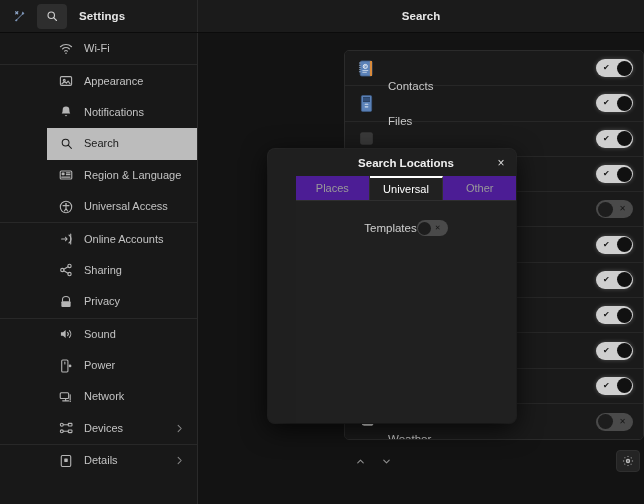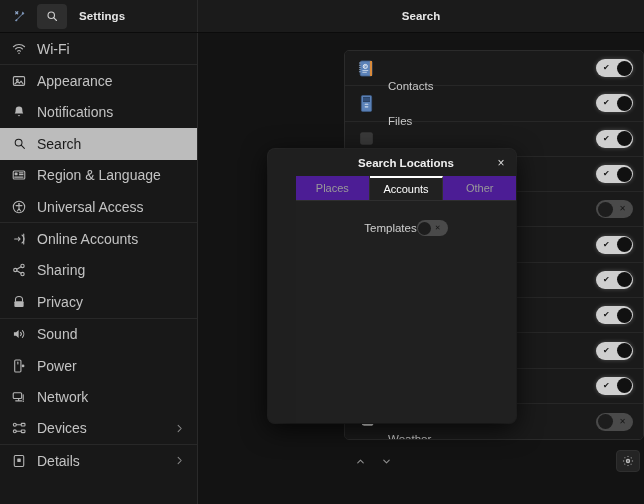--- a/index.html
+++ b/index.html
@@ -81,22 +81,23 @@
     overflow: hidden;
     position: relative;
   }
   .nav-item {
     height: 31.4px;
     display: flex;
     align-items: center;
     padding: 0 12px;
     gap: 11px;
     color: #c3c3c3;
-    font-size: 14px;
-    position: relative;
+    font-size: 11px;
+    position: relative;
+    margin-left: 47px;
   }
   .nav-item .ico {
     width: 14px; height: 14px;
     display: flex; align-items: center; justify-content: center;
     flex: 0 0 14px;
     color: #b5b5b5;
   }
   .nav-item .lbl { flex: 1; line-height: 1; }
   .nav-item .chev { color: #8a8a8a; display:flex; }
   .nav-item.sel {
@@ -656,21 +657,21 @@
     <div class="dialog">
       <div class="dlg-head">
         <span class="dlg-title">Search Locations</span>
         <span class="dlg-close">×</span>
       </div>
       <div class="dlg-tabs" id="dlg-tabs">
           <div class="dlg-tab">
             <span>Places</span>
           </div>
           <div class="dlg-tab active">
-            <span>Accounts</span>
+            <span>Universal</span>
           </div>
           <div class="dlg-tab">
             <span>Other</span>
           </div>
         </div>
       <div class="dlg-body" id="dlg-body">
           <div class="dlg-row">
             <span class="rl">Templates</span>
             <div class="toggle off">
               <span class="mk">✕</span>

